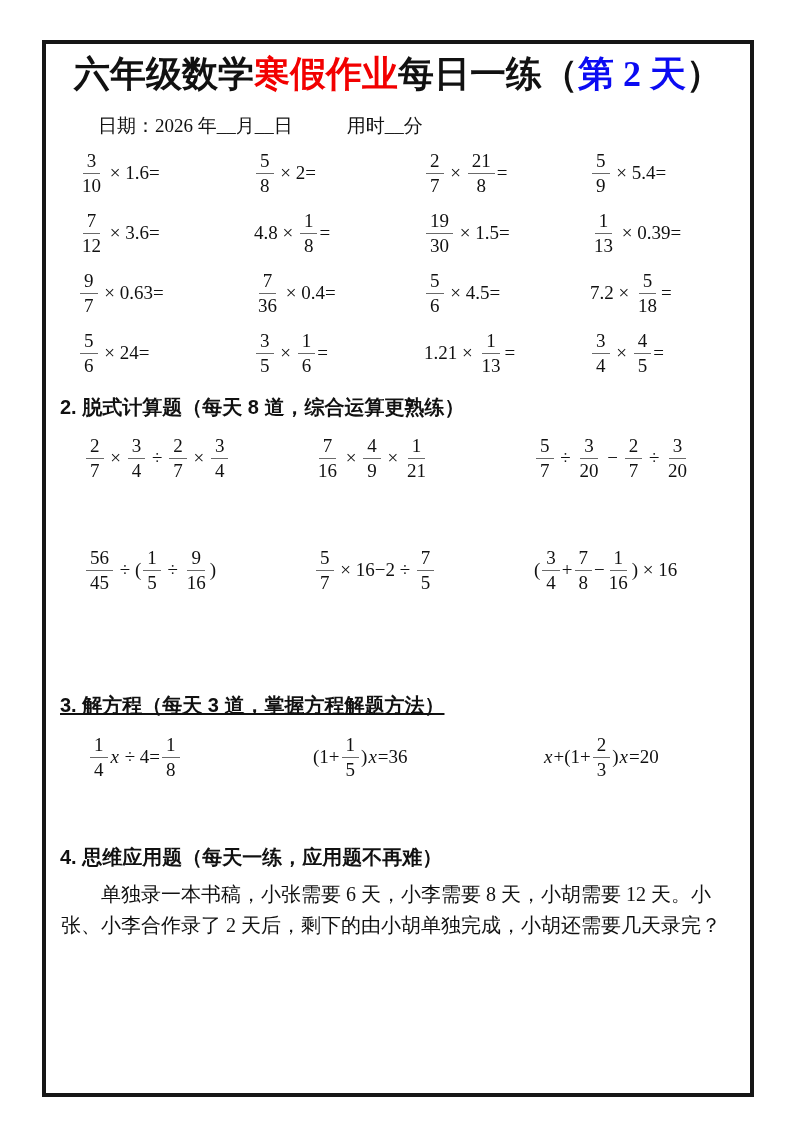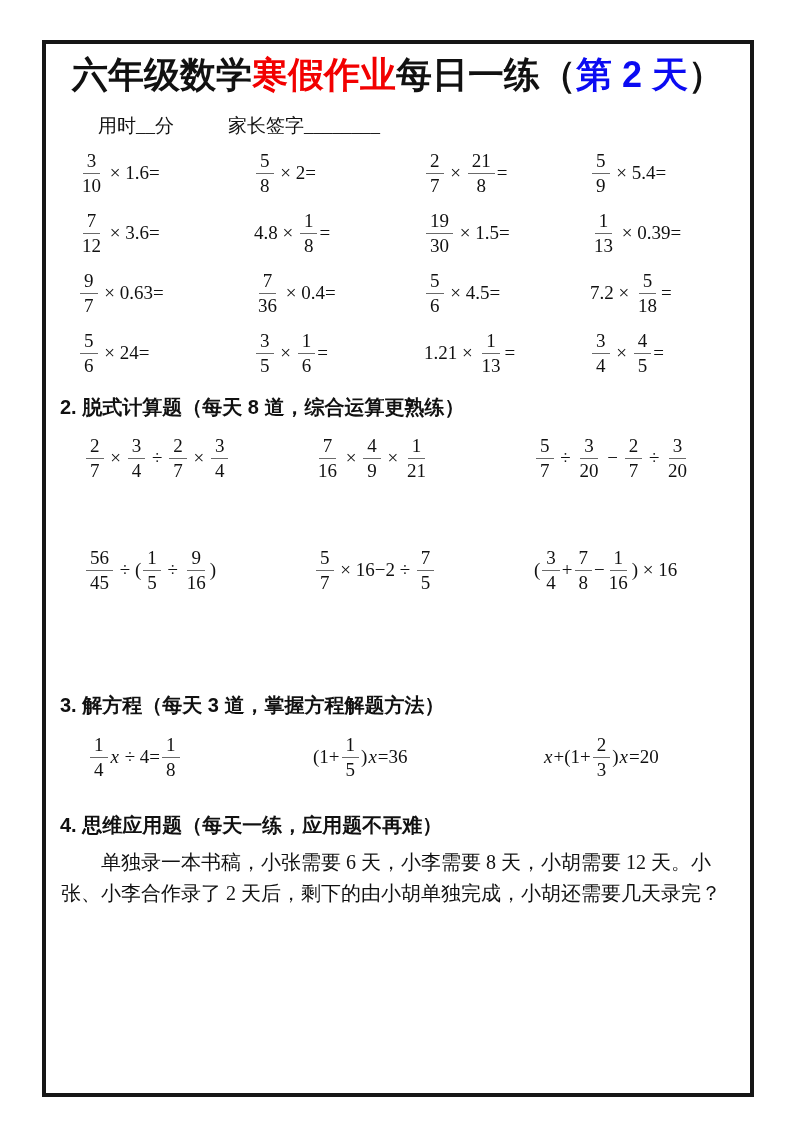--- a/index.html
+++ b/index.html
@@ -1,57 +1,57 @@
 <!DOCTYPE html>
 <html style="--red: #f20000; --blue: #0b0bf2; --border: #161616;"><head>
 <meta charset="utf-8">
 <style>
   html,body{margin:0;padding:0;background:#ffffff;}
   body{width:793px;height:1122px;position:relative;color:#111;
        font-family:"Liberation Serif", serif;}
   .sheet{position:absolute;left:42px;top:40px;width:712px;height:1057px;
          box-sizing:border-box;border:4px solid var(--border,#161616);background:#fff;overflow:hidden;}
   .title{margin:8px 6px 0;text-align:center;
-         font-family:Liberation Sans, sans-serif;font-weight:bold;
+         font-family:Liberation Serif, serif;font-weight:bold;
          font-size:36px;line-height:1.25;white-space:nowrap;}
   .title .red{color:var(--red,#f20000);}
   .title .blue{color:var(--blue,#0b0bf2);}
   .dateline{margin:16px 0 0 52px;font-size:19px;display:flex;gap:54px;white-space:pre;}
   .sec-h{margin:12px 0 0 14px;font-family:"Liberation Sans", sans-serif;
          font-weight:bold;font-size:20px;line-height:1.2;}
   .grid{display:grid;}
   .grid1{margin:4px 0 0 32px;grid-template-columns:176px 170px 166px auto;}
   .grid1 .problem{height:60px;}
   .grid2{margin:8px 0 0 38px;grid-template-columns:230px 220px auto;row-gap:50px;}
   .grid2 .problem{height:62px;}
   .grid3{margin:10px 0 0 42px;grid-template-columns:225px 230px auto;}
   .grid3 .problem{height:60px;}
-  .sec3-h{margin-top:92px;}
-  .sec4-h{margin-top:26px;}
+  .sec3-h{margin-top:92px;text-decoration:underline;}
+  .sec4-h{margin-top:58px;}
   .problem{display:flex;align-items:center;font-size:19px;}
   .pt{white-space:pre;}
   .frac{display:inline-flex;flex-direction:column;align-items:center;
         margin:0 2px;line-height:1.05;text-align:center;}
   .frac .num{padding:1px 4px 2px;border-bottom:1.4px solid #6a6a6a;}
   .frac .den{padding:2px 2px 0;}
   .var{font-style:italic;padding:0 1px;}
   .para{margin:10px 14px 12px 15px;font-size:20px;line-height:1.55;text-indent:2em;}
 </style>
 </head>
 <body>
 
 <div class="sheet">
 
   <div class="title">
     <span>六年级数学</span><span class="red">寒假作业</span><span>每日一练（</span><span class="blue">第 2 天</span><span>）</span>
   </div>
 
   <div class="dateline">
+    <span>日期：2026 年__月__日</span>
     <span>用时__分</span>
-    <span>家长签字________</span>
   </div>
 
   <div class="grid grid1">
       <div class="problem">
         <span class="frac">
           <span class="num">3</span>
           <span class="den">10</span>
         </span>
         <span class="pt"> × 1.6=</span>
       </div>

